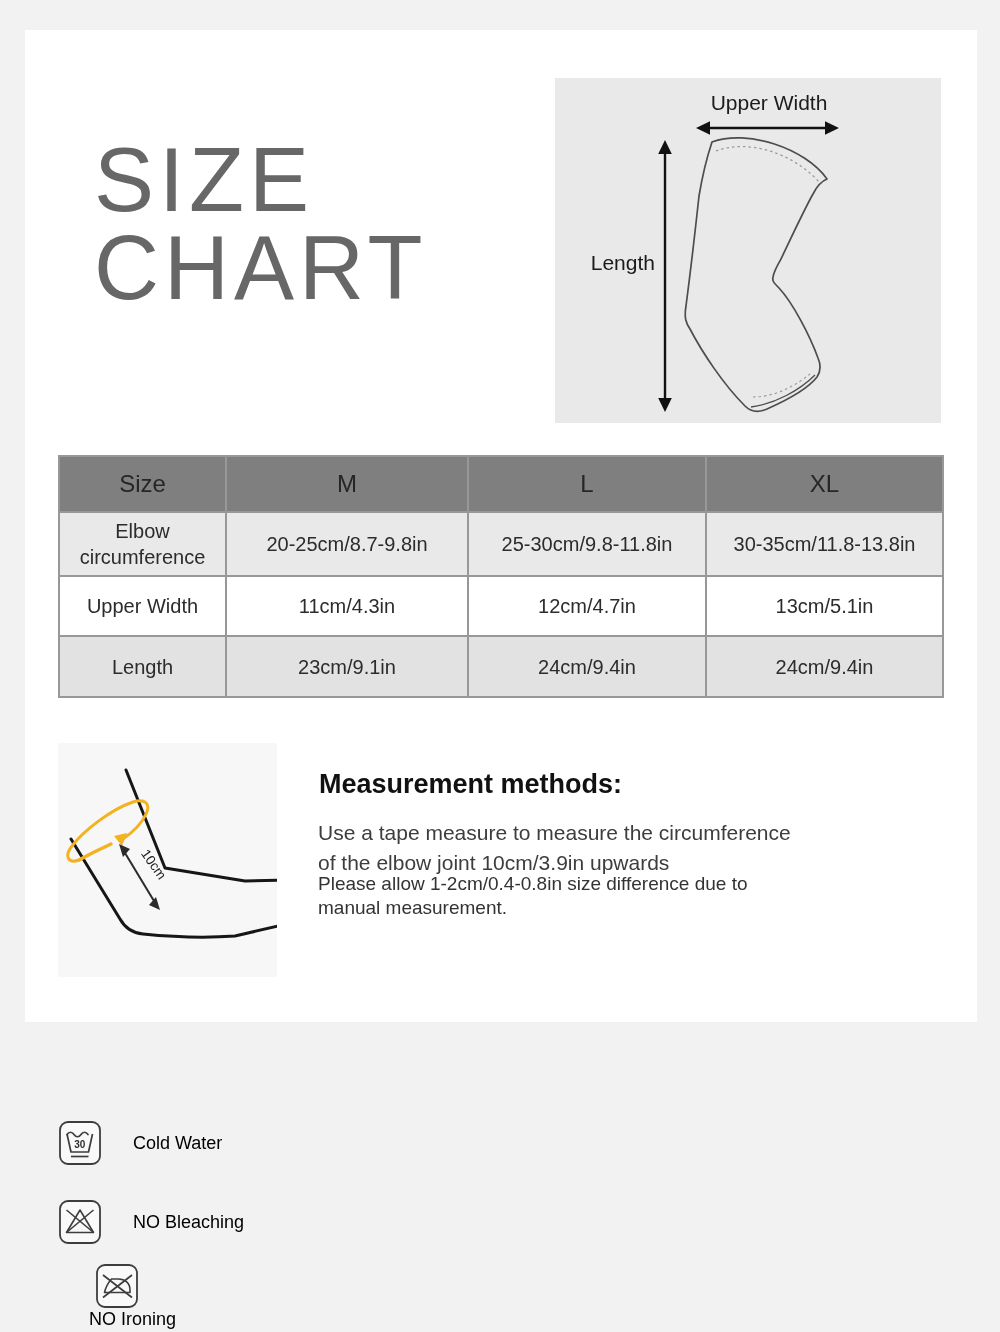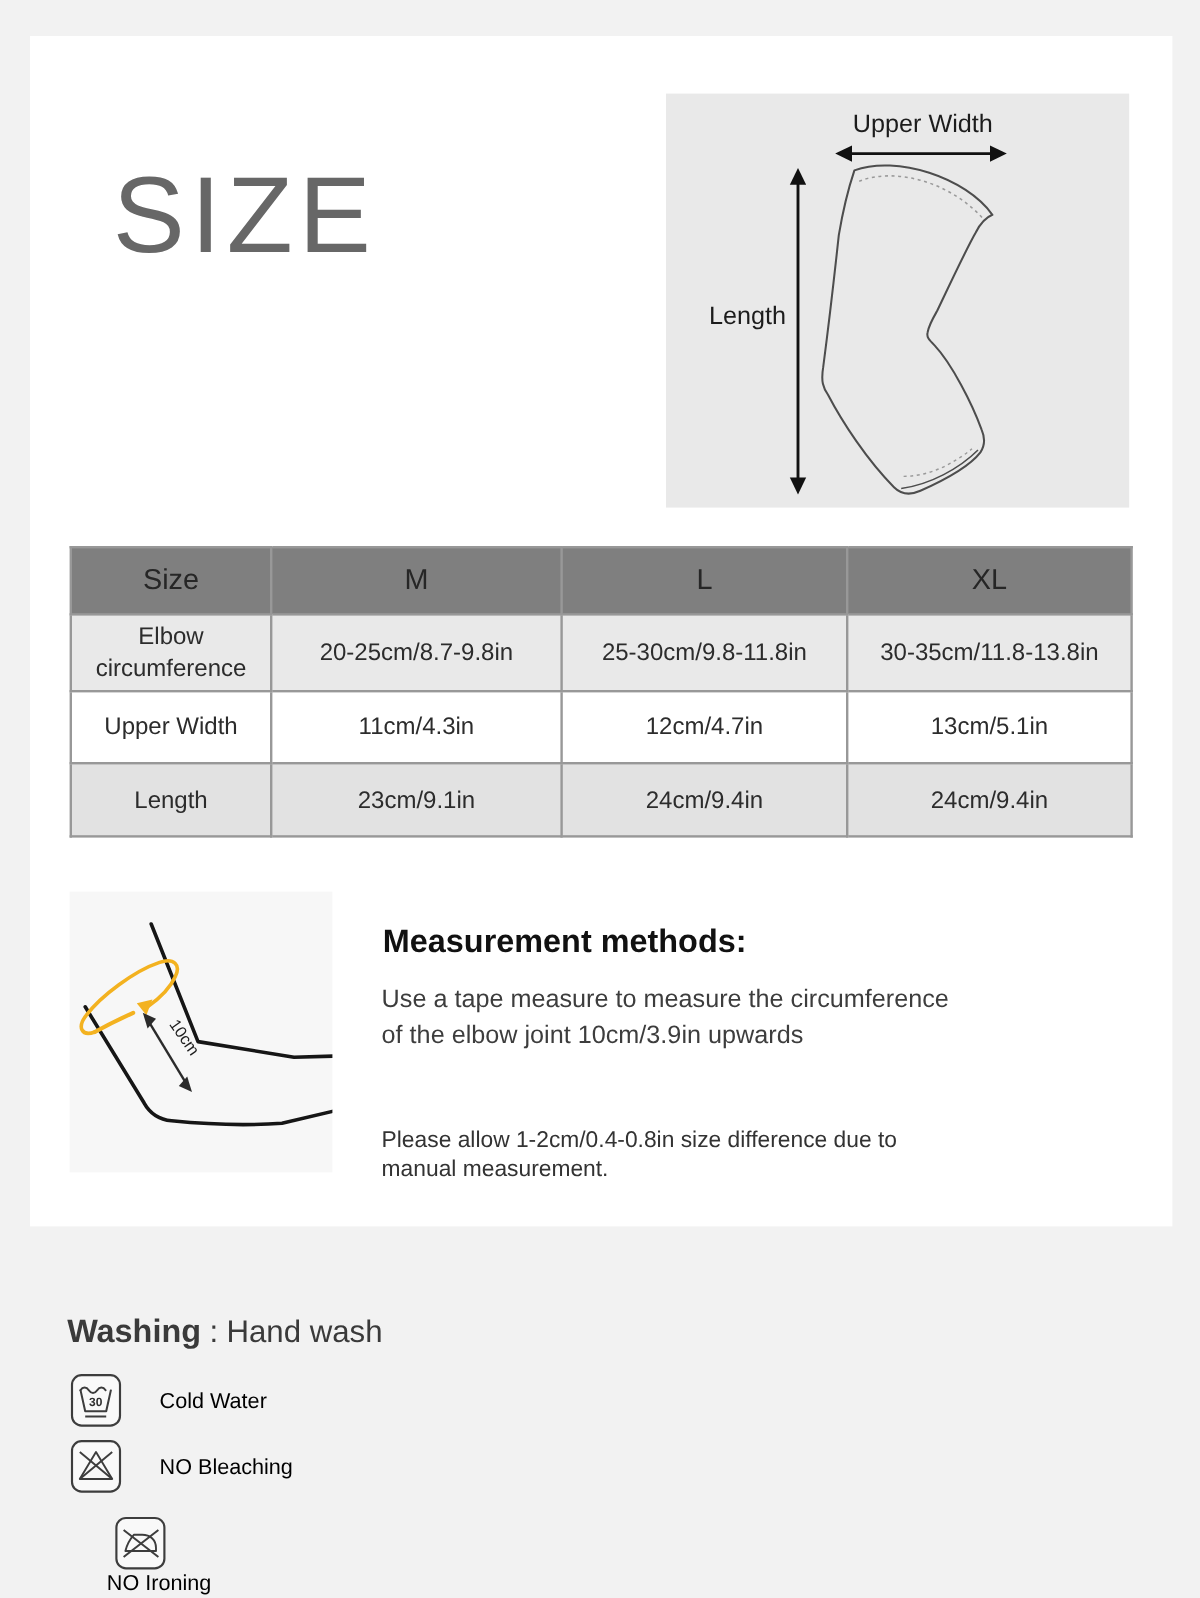--- a/index.html
+++ b/index.html
@@ -37,39 +37,40 @@
   }
   table.size-table td{font-size:20px;color:#2c2c2c;line-height:24px;}
   tr.row-a td{background:#e9e9e9;height:62px;}
   tr.row-b td{background:#ffffff;height:58px;}
   tr.row-c td{background:#e2e2e2;height:59px;}
 
   
   .mini-diagram{position:absolute;left:58px;top:743px;width:219px;height:234px;background:#f7f7f7;}
   .m-title{position:absolute;left:319px;top:769px;font-size:27px;font-weight:700;color:#111111;}
   .m-body{position:absolute;left:318px;top:818px;font-size:21px;line-height:30px;color:#3d3d3d;}
-  .m-note{position:absolute;left:318px;top:939px;font-size:19px;line-height:24px;color:#333333;}
+  .m-note{position:absolute;left:318px;top:872px;font-size:19px;line-height:24px;color:#333333;}
 
   
   .w-title{position:absolute;left:56px;top:1094px;font-size:27px;color:#3a3a3a;}
   .w-title .w-bold{font-weight:700;}
   .w-title .w-sep{font-weight:400;margin:0 7px;font-size:26px;}
   .w-title .w-rest{font-weight:400;font-size:26px;}
   .wash-item{position:absolute;left:58px;display:flex;align-items:center;}
   .wash-item .w-label{margin-left:31px;font-size:18px;color:#000000;}
   .wash-icon{flex:0 0 auto;}
 </style>
 </head>
 <body>
 
 <div class="canvas">
   <div class="panel"></div>
 
   <div class="size-title">
     <div>SIZE</div>
+    <div>CHART</div>
   </div>
 
   <div class="diagram-box">
     <svg width="386" height="345" viewBox="0 0 386 345">
 
       <text class="svg-label" x="214" y="32" text-anchor="middle">Upper Width</text>
       <text class="svg-label" x="100" y="192" text-anchor="end">Length</text>
 
       <g>
         <line x1="153" y1="50" x2="272" y2="50" stroke="#111" stroke-width="2.4"></line>
@@ -168,25 +169,22 @@
   <div class="m-title">Measurement methods:</div>
   <div class="m-body">
     <div>Use a tape measure to measure the circumference</div>
     <div>of the elbow joint 10cm/3.9in upwards</div>
   </div>
   <div class="m-note">
     <div>Please allow 1-2cm/0.4-0.8in size difference due to</div>
     <div>manual measurement.</div>
   </div>
 
-  <div class="w-title">
-    <span class="w-bold">Washing</span><span class="w-sep">:</span><span class="w-rest">Hand wash</span>
-  </div>
-
-  <div class="wash-item" style="top:1144px;align-items:center;">
+
+  <div class="wash-item" style="top:1120px;align-items:center;">
     <svg class="wash-icon" width="44" height="46" viewBox="0 0 44 46">
       <rect x="2" y="2" width="40" height="42" rx="8" fill="#f9f9f9" stroke="#3d3d3d" stroke-width="1.8"></rect>
       <path d="M9,14.5 c2,-3 5,-3 7,0 c2,3 5,3 7,0 c2,-3 5,-3 7,0" fill="none" stroke="#3d3d3d" stroke-width="1.7" stroke-linecap="round"></path>
       <path d="M9,14 L13,32 L30.5,32 L34.5,14" fill="none" stroke="#3d3d3d" stroke-width="1.7" stroke-linejoin="round"></path>
       <text x="21.8" y="27.5" text-anchor="middle" style="font-family:'Liberation Sans',sans-serif;font-size:10px;font-weight:700;fill:#2e2e2e;">30</text>
       <line x1="13" y1="36.5" x2="30.5" y2="36.5" stroke="#3d3d3d" stroke-width="1.7"></line>
     </svg>
     <span class="w-label">Cold Water</span>
   </div>
 

